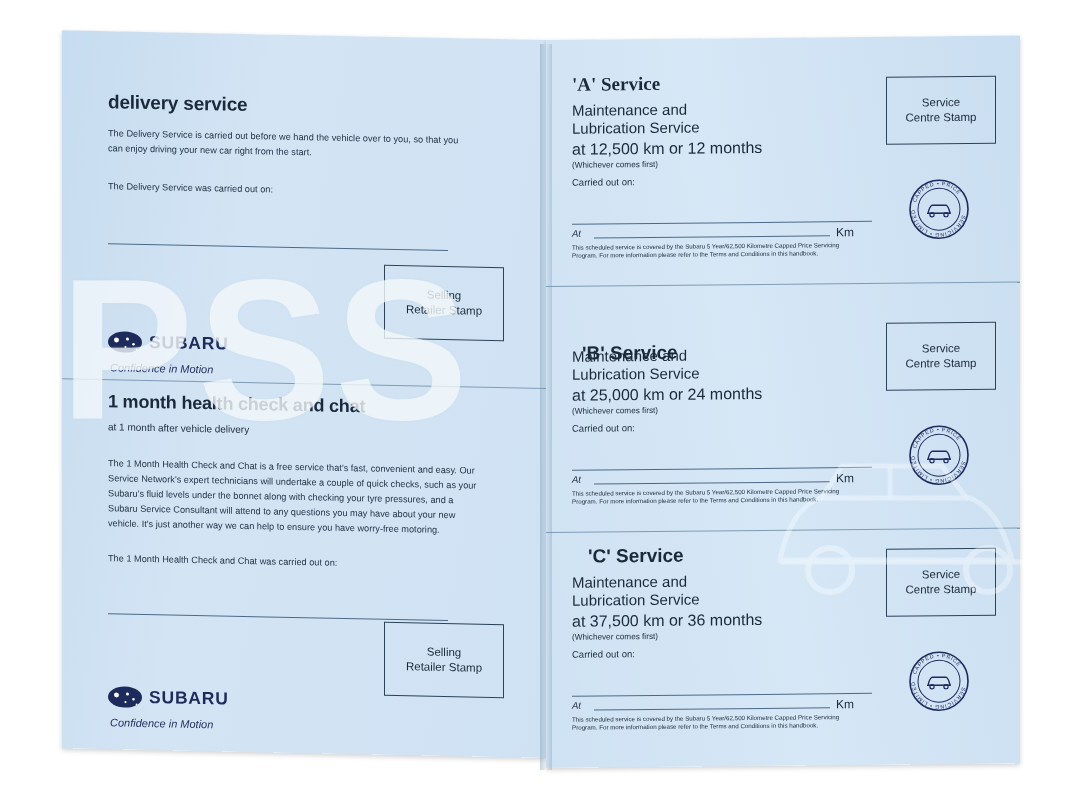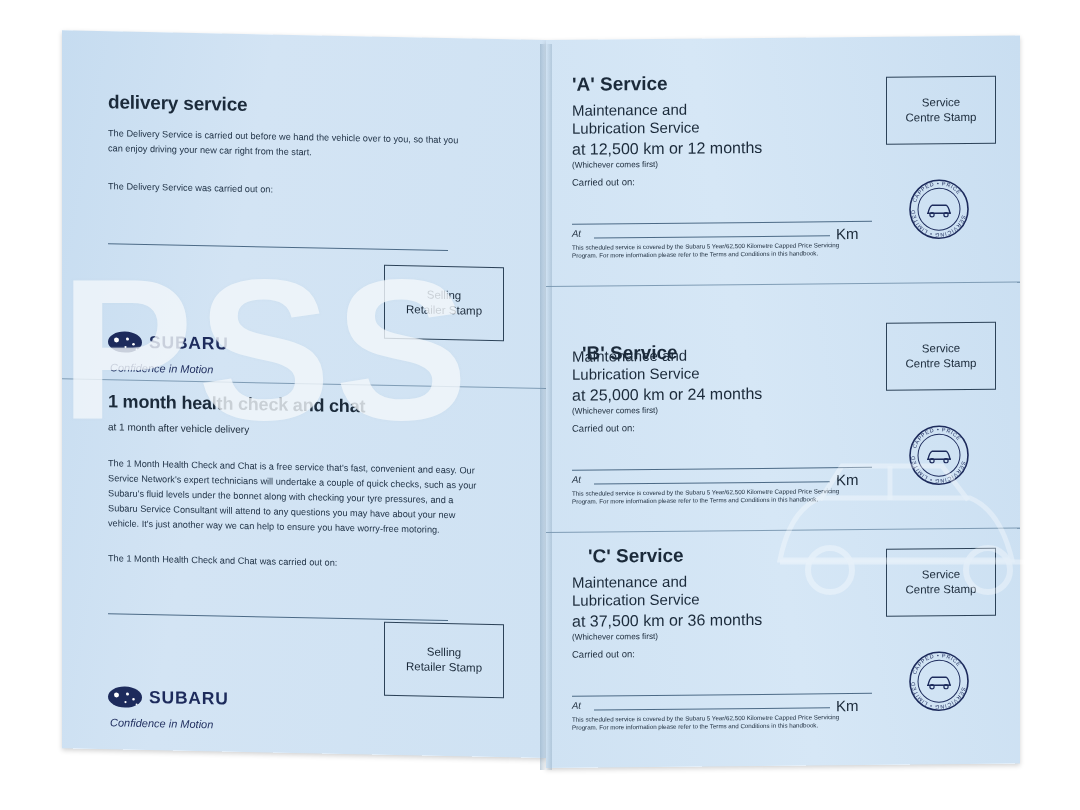--- a/index.html
+++ b/index.html
@@ -206,21 +206,21 @@
     border-bottom: 1px solid #4c6a86;
     height: 0;
   }
   .svc-at {
     position: absolute;
     font-size: 9.5px;
     font-style: italic;
   }
   .svc-km {
     position: absolute;
-    font-size: 15px;
+    font-size: 12px;
     text-align: right;
   }
   .svc-fine {
     position: absolute;
     font-size: 6.2px;
     line-height: 8.4px;
     width: 272px;
   }
   .svc-stamp {
     width: 108px; height: 66px;
@@ -317,21 +317,21 @@
         </div>
         <div class="tagline" style="left:48px; top:685px;">Confidence in Motion</div>
 
       </div>
     </div>
 
     <div class="page-right">
       <div class="inner">
 
         <div class="svc" style="top:0;">
-          <div class="svc-title" style="left:26px; top:34px;">'A' Service</div>
+          <div class="svc-title" style="left:26px; top:34px;font-family:Liberation Serif, serif;">'A' Service</div>
           <div class="svc-l1" style="left:26px; top:62px;">Maintenance and</div>
           <div class="svc-l2" style="left:26px; top:80px;">Lubrication Service</div>
           <div class="svc-l3" style="left:26px; top:101px; font-size:16px;">at 12,500 km or 12 months</div>
           <div class="svc-sub" style="left:26px; top:121px;">(Whichever comes first)</div>
           <div class="svc-carried" style="left:26px; top:137px;">Carried out on:</div>
           <div class="svc-sig" style="left:26px; top:184px; width:300px;"></div>
           <div class="svc-at" style="left:26px; top:188px;">At</div>
           <div class="svc-sig" style="left:48px; top:198px; width:236px;"></div>
           <div class="svc-km" style="left:290px; top:188px;">Km</div>
           <div class="svc-fine" style="left:26px; top:204px;">This scheduled service is covered by the Subaru 5 Year/62,500 Kilometre Capped Price Servicing Program. For more information please refer to the Terms and Conditions in this handbook.</div>

